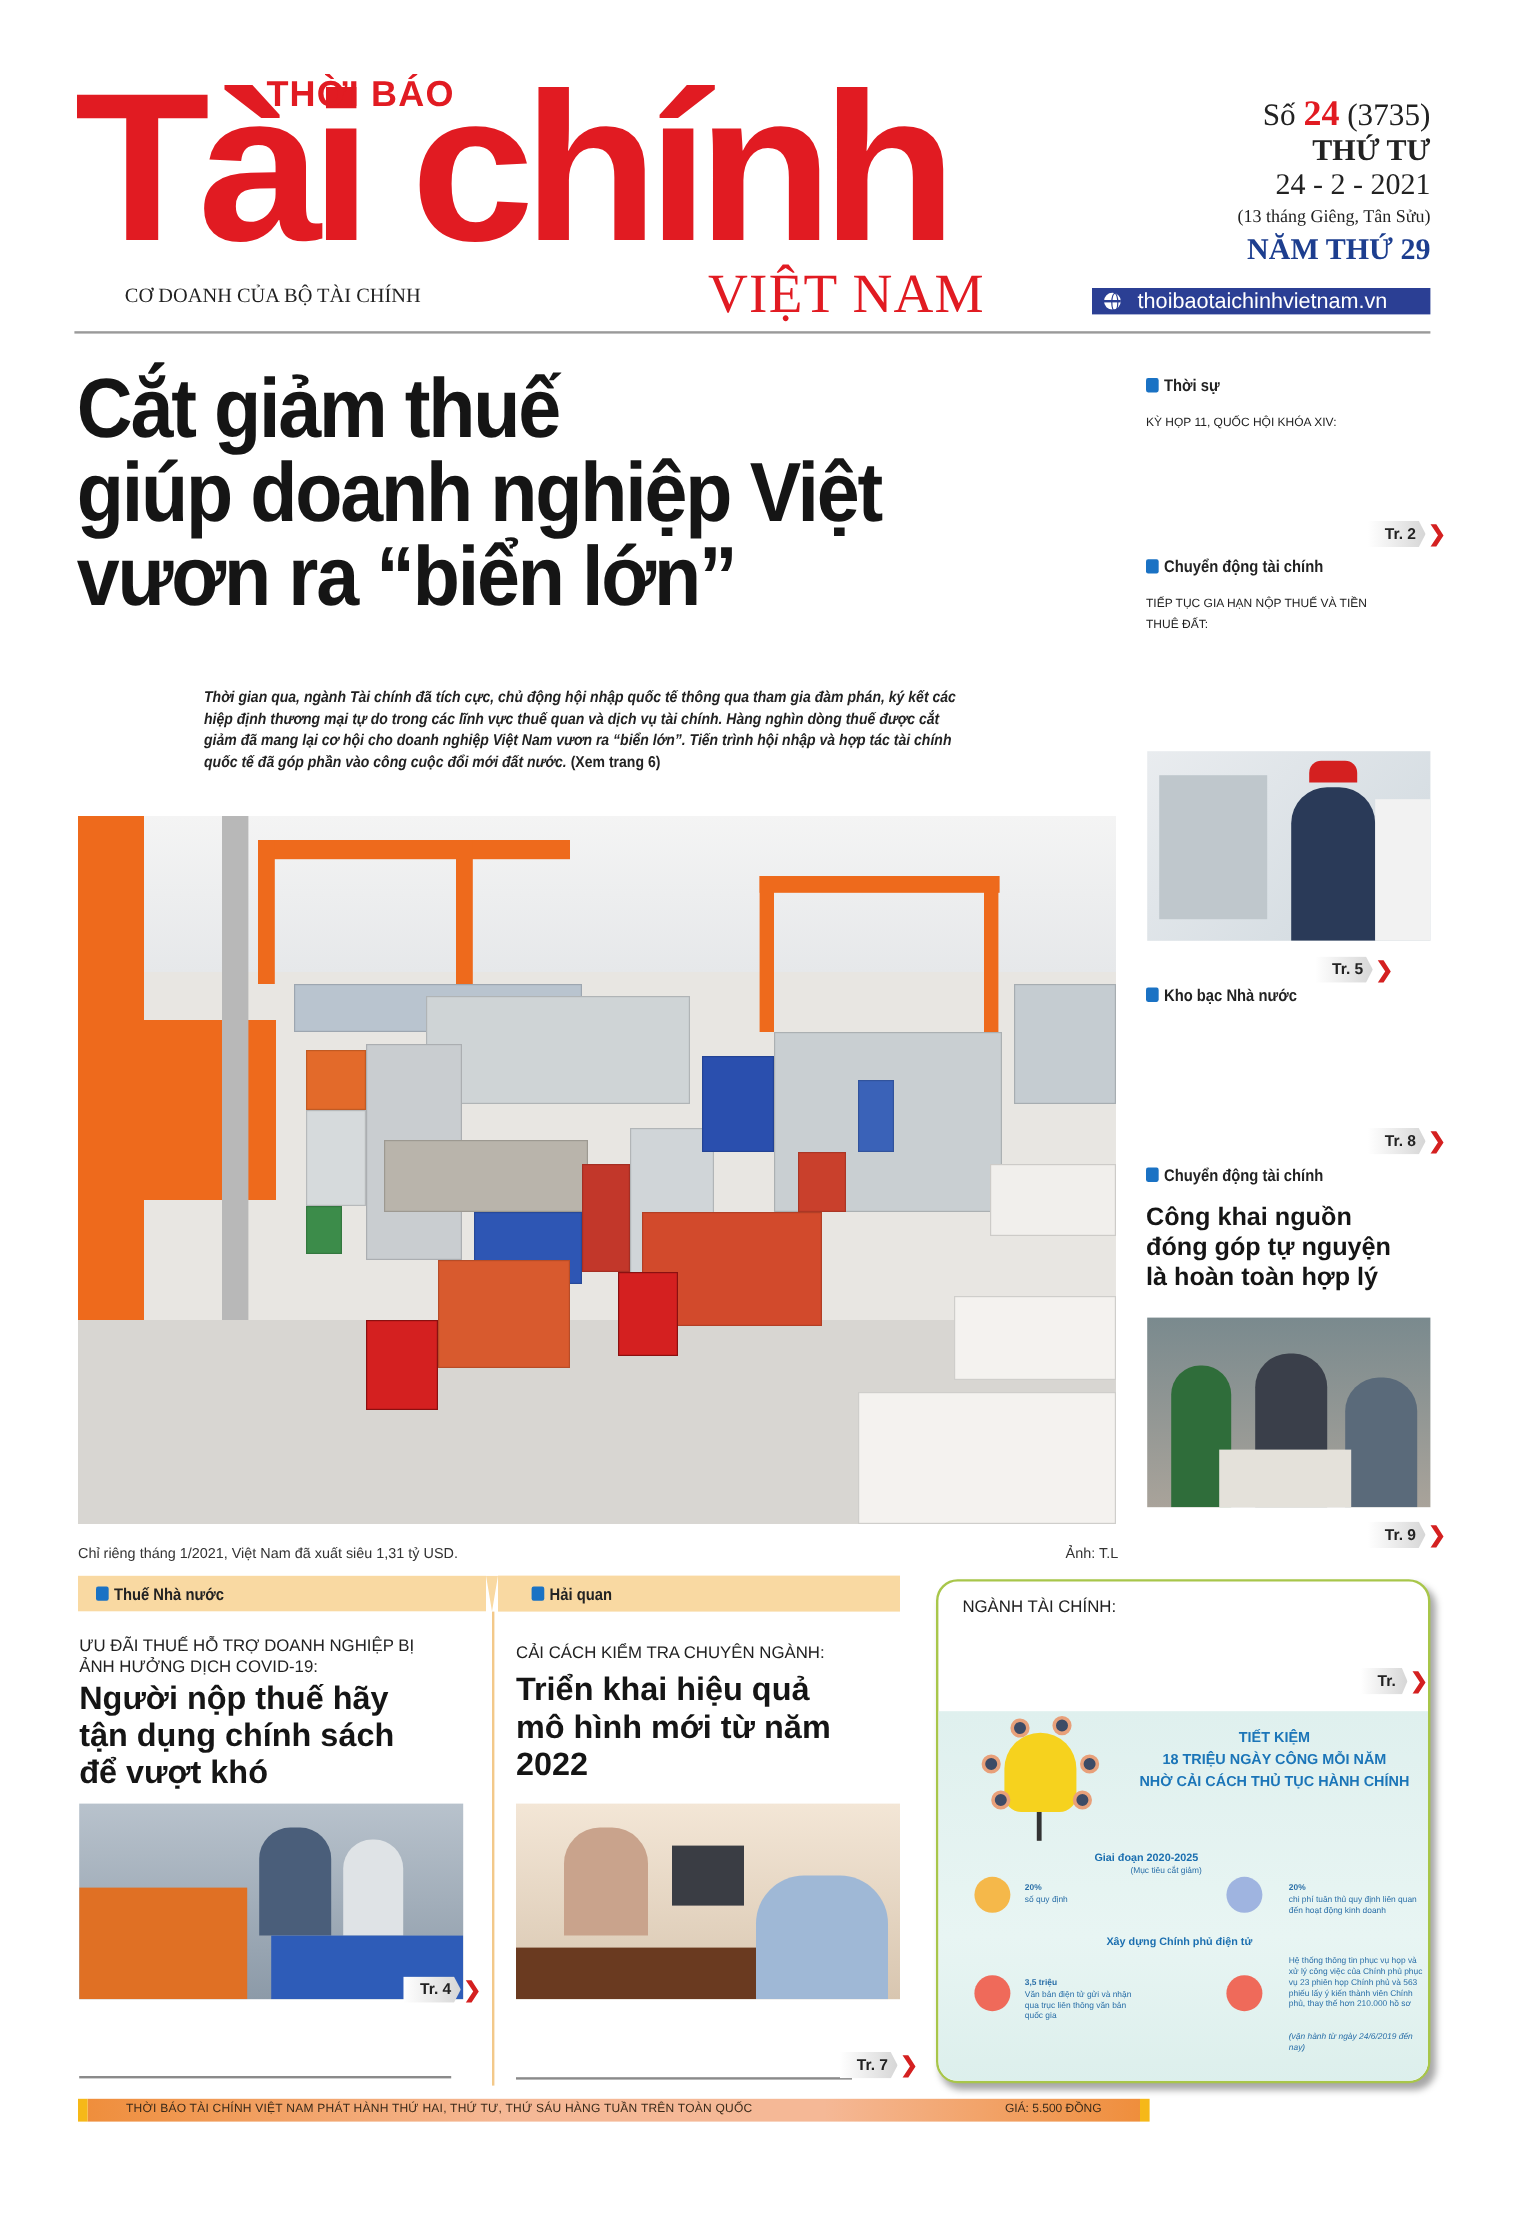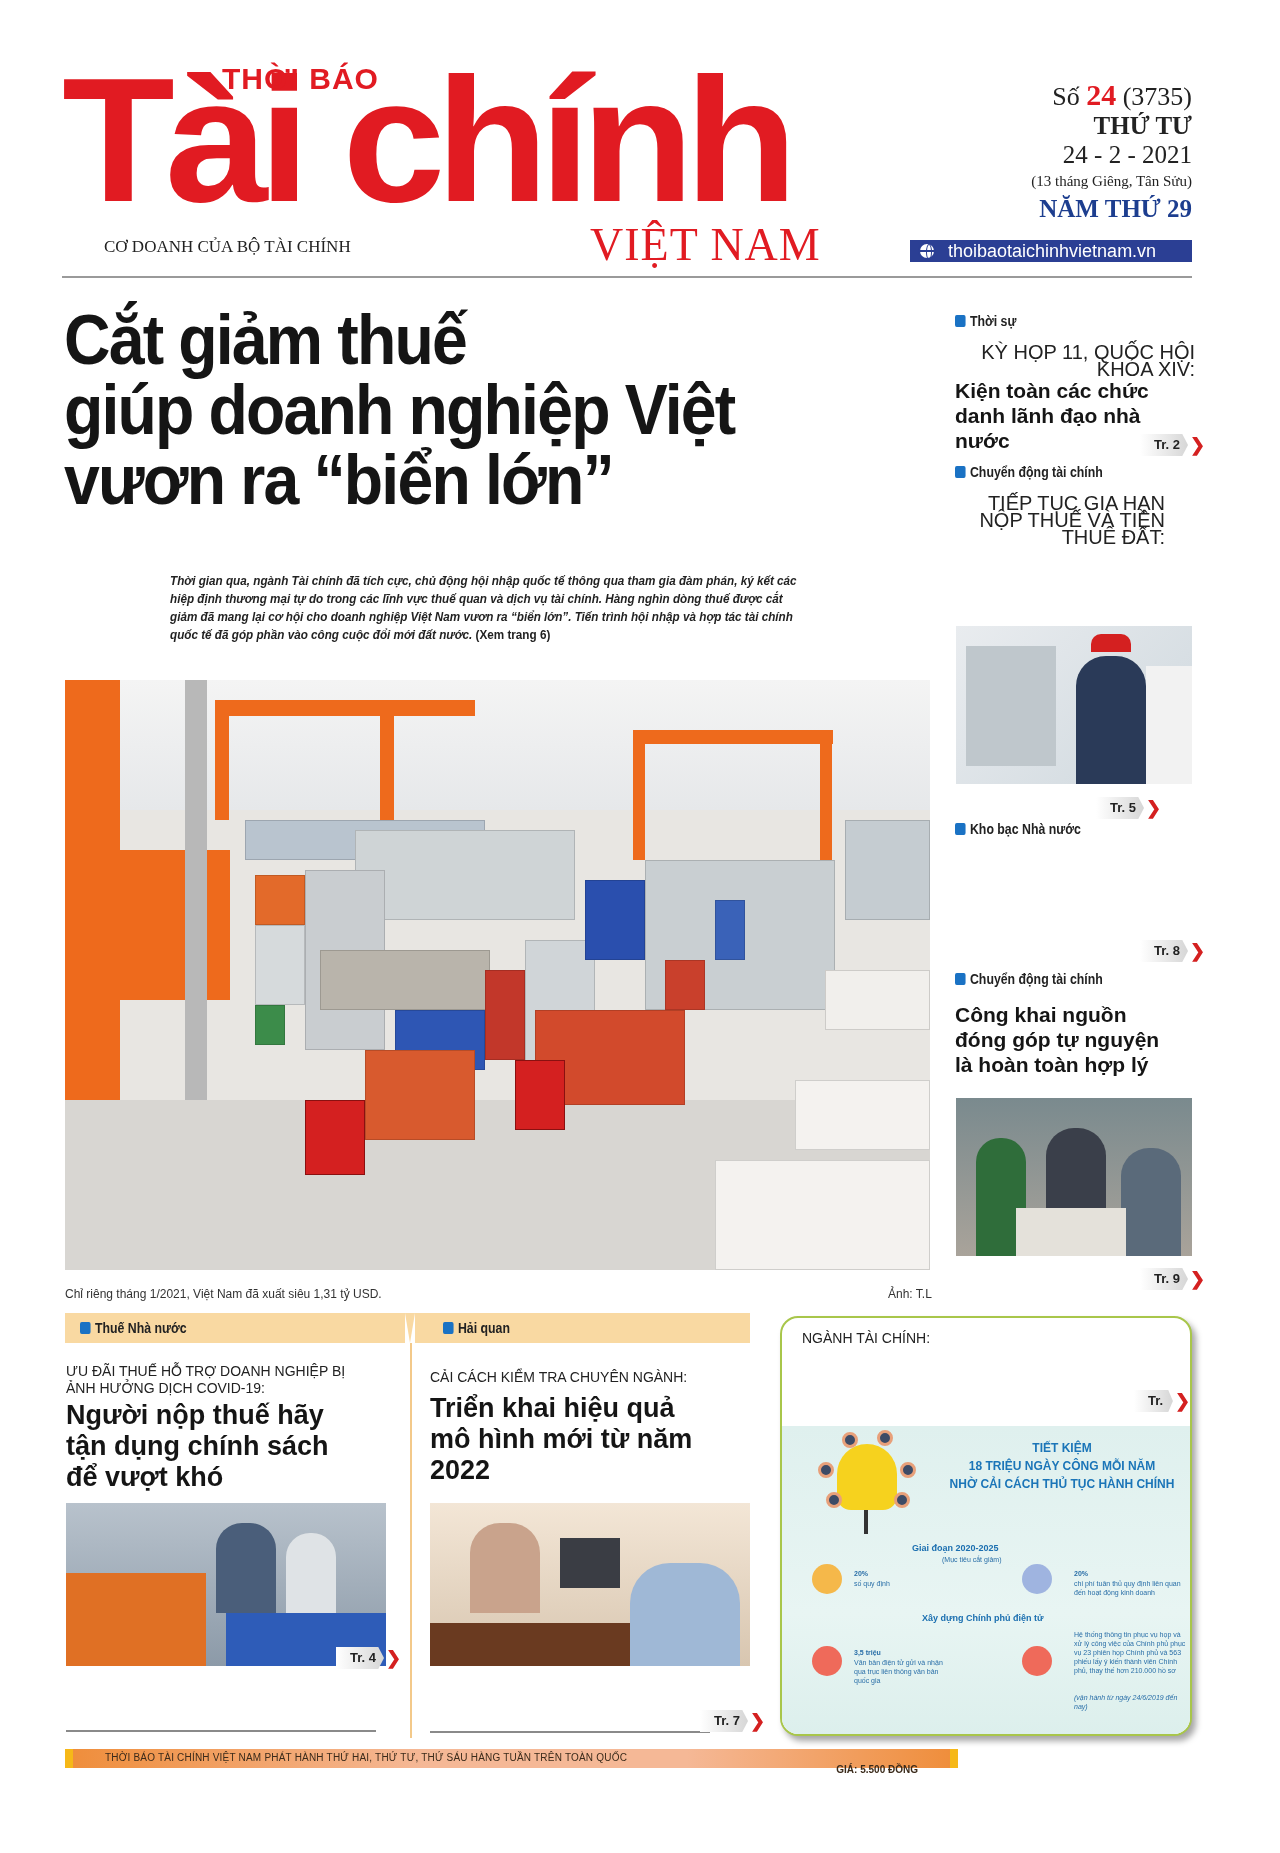--- a/index.html
+++ b/index.html
@@ -38,21 +38,21 @@
   .cont{position:absolute;border:1px solid rgba(0,0,0,.15);}
   .ground{position:absolute;left:0;top:420px;width:100%;height:170px;background:#d8d6d2;}
   .truck{position:absolute;background:#d42020;border:1px solid #8a1010;}
   .caption{left:65px;top:1287px;font-size:12px;color:#333;}
   .credit{left:888px;top:1287px;font-size:12px;color:#333;}
 
   
   .rail{left:955px;width:240px;}
   .sec-label{font-family:"Liberation Sans",sans-serif;font-size:14px;font-weight:700;color:#222;display:flex;align-items:center;gap:5px;transform:scaleX(.88);transform-origin:left center;}
   .sq{display:inline-block;width:12px;height:12px;border-radius:2px;background:#1a72c4;}
-  .kicker{font-size:20px;color:#222;line-height:17px;text-transform:uppercase;text-align:right;}
+  .kicker{font-size:10px;color:#222;line-height:17px;text-transform:uppercase;}
   .rail-head{font-family:"Liberation Sans",sans-serif;font-weight:700;font-size:21px;line-height:25px;color:#151515;}
   .tr{position:absolute;height:22px;display:flex;align-items:center;}
   .tr .tag{background:linear-gradient(90deg,#ffffff,#d6d6d6);font-family:"Liberation Sans",sans-serif;font-weight:700;font-size:13px;padding:0 8px 0 14px;height:22px;line-height:22px;color:#222;clip-path:polygon(0 0,88% 0,100% 50%,88% 100%,0 100%);}
   .tr .chev{color:#d42020;font-weight:700;font-size:18px;margin-left:2px;}
   .rail-photo{position:absolute;overflow:hidden;}
 
   
   .band{position:absolute;top:1313px;height:30px;background:#f9d9a2;}
   .band-label{position:absolute;top:1320px;}
   .divider-v{position:absolute;left:410px;top:1343px;width:2px;height:395px;background:#f3c98a;}
@@ -71,21 +71,21 @@
   .ig-small{position:absolute;font-size:7px;line-height:9px;color:#2a6fa8;}
   .ig-bold{font-weight:700;}
   .bulb{position:absolute;left:55px;top:18px;width:60px;height:66px;background:#f6d21e;border-radius:30px 30px 14px 14px;}
   .bulb-stem{position:absolute;left:82px;top:84px;width:4px;height:24px;background:#333;}
   .seat{position:absolute;width:16px;height:16px;border-radius:50%;background:#3d4b66;border:3px solid #e8a07a;}
   .ig-icon{position:absolute;width:30px;height:30px;border-radius:50%;}
 
   
   .footer{left:65px;top:1749px;width:893px;height:19px;background:linear-gradient(90deg,#ef8e3c,#f5b896 40%,#f5b896 70%,#ef8e3c);border-left:8px solid #f6b818;border-right:8px solid #f6b818;}
   .footer .l{position:absolute;left:32px;top:3px;font-size:10px;color:#3a2a1a;letter-spacing:.2px;}
-  .footer .r{position:absolute;right:32px;top:15px;font-size:10px;font-weight:700;color:#3a2a1a;}
+  .footer .r{position:absolute;right:32px;top:3px;font-size:10px;font-weight:400;color:#3a2a1a;}
 </style>
 </head>
 <body>
 
 <div class="abs mast-taichinh">Tài chính</div>
 <div class="abs mast-thoibao">THỜI BÁO</div>
 <div class="abs mast-vietnam">VIỆT NAM</div>
 <div class="abs mast-coquan">CƠ DOANH CỦA BỘ TÀI CHÍNH</div>
 
 <div class="abs issue">
@@ -152,21 +152,20 @@
 </div>
 <div class="abs caption">Chỉ riêng tháng 1/2021, Việt Nam đã xuất siêu 1,31 tỷ USD.</div>
 <div class="abs credit">Ảnh: T.L</div>
 
 <div class="abs rail" style="top:313px;">
   <div class="sec-label">
       <span class="sq"></span>
       <span>Thời sự</span>
     </div>
   <div class="kicker" style="margin-top:15px;">KỲ HỌP 11, QUỐC HỘI KHÓA XIV:</div>
-  <div class="rail-head" style="width:200px;">Kiện toàn các chức danh lãnh đạo nhà nước</div>
 </div>
 <div class="tr" style="left:1140px;top:434px;">
     <span class="tag">Tr. 2</span>
     <span class="chev">❯</span>
   </div>
 
 <div class="abs rail" style="top:464px;">
   <div class="sec-label">
       <span class="sq"></span>
       <span>Chuyển động tài chính</span>

